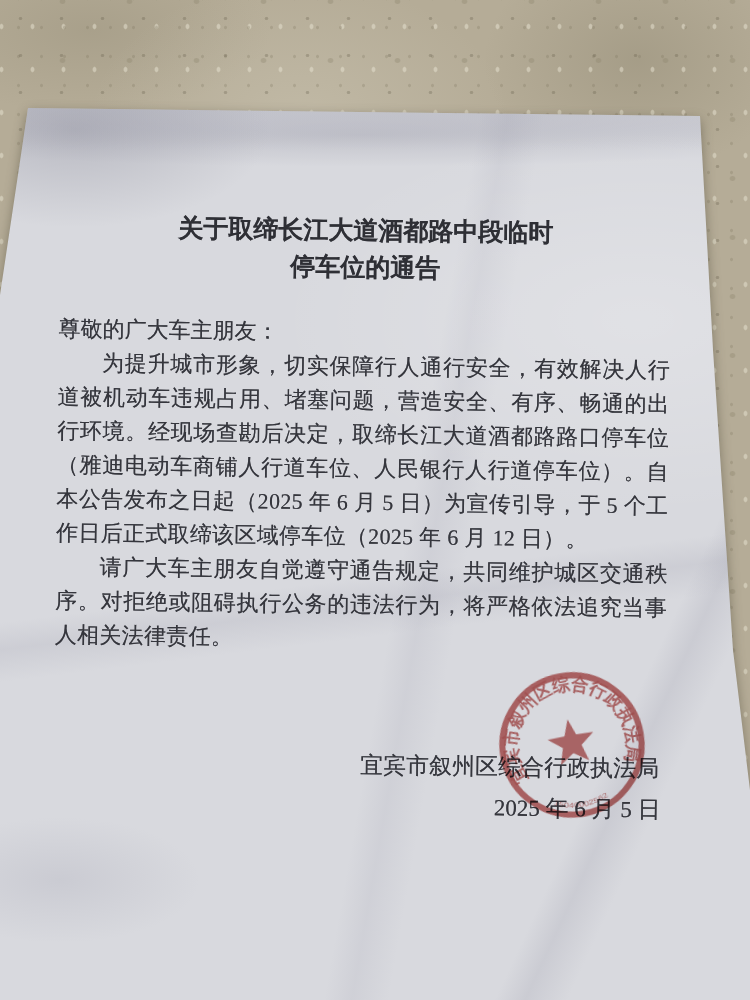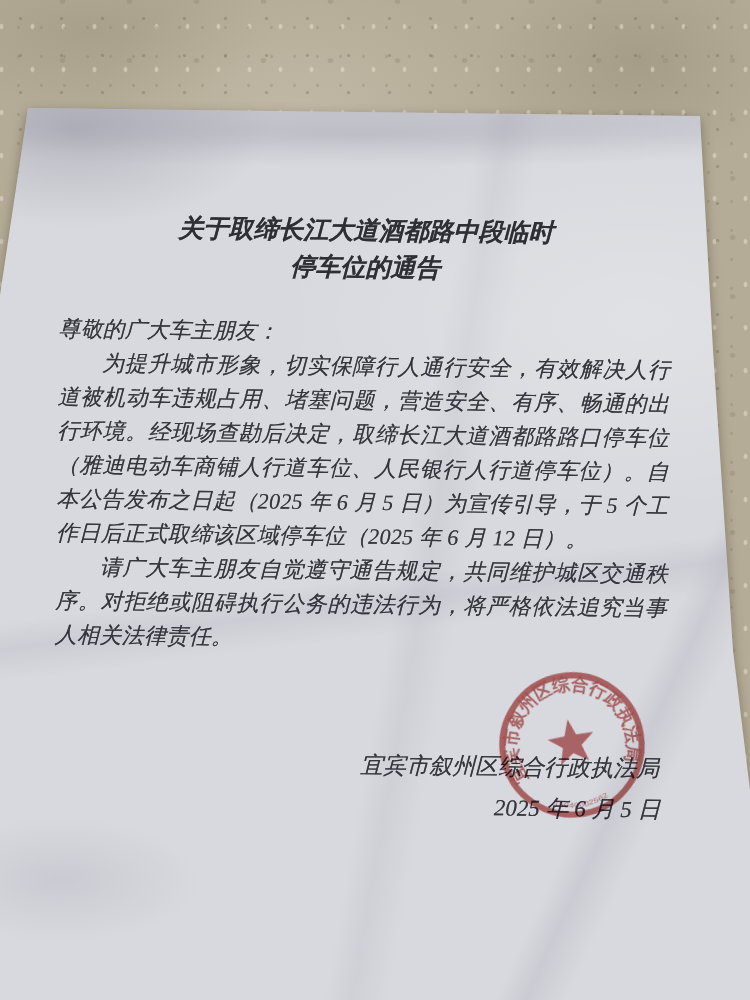--- a/index.html
+++ b/index.html
@@ -29,21 +29,20 @@
     background:
       radial-gradient(300px 150px at 10% 13%, rgba(105,105,122,.28), transparent 65%),
       radial-gradient(620px 40px at 48% 13.5%, rgba(118,118,136,.22), transparent 80%),
       linear-gradient(to bottom, rgba(130,130,148,.22) 108px, rgba(130,130,148,0) 150px),
       radial-gradient(520px 280px at 85% 32%, rgba(255,255,255,.22), transparent 70%),
       linear-gradient(100deg, transparent 54%, rgba(150,150,168,.13) 57%, transparent 61%),
       linear-gradient(173deg, transparent 57%, rgba(145,145,162,.16) 59.5%, transparent 62.5%),
       linear-gradient(115deg, transparent 79%, rgba(150,150,166,.2) 81.5%, transparent 85%),
       radial-gradient(200px 90px at 8% 88%, rgba(140,140,158,.18), transparent 70%),
       #d8d9de;
-    font-style: italic;
   }
 
   
   .sheet-text{
     position:absolute;left:60px;top:208px;width:612px;
     transform:rotate(.7deg);transform-origin:top left;
     color:#35363d;text-shadow:0 0 .6px rgba(52,53,60,.65);
   }
   .title{font-family:"Liberation Sans","DejaVu Sans",sans-serif;font-weight:700;
     font-size:25px;line-height:37px;text-align:center;margin:0 0 30px;color:#2e2f35;}

